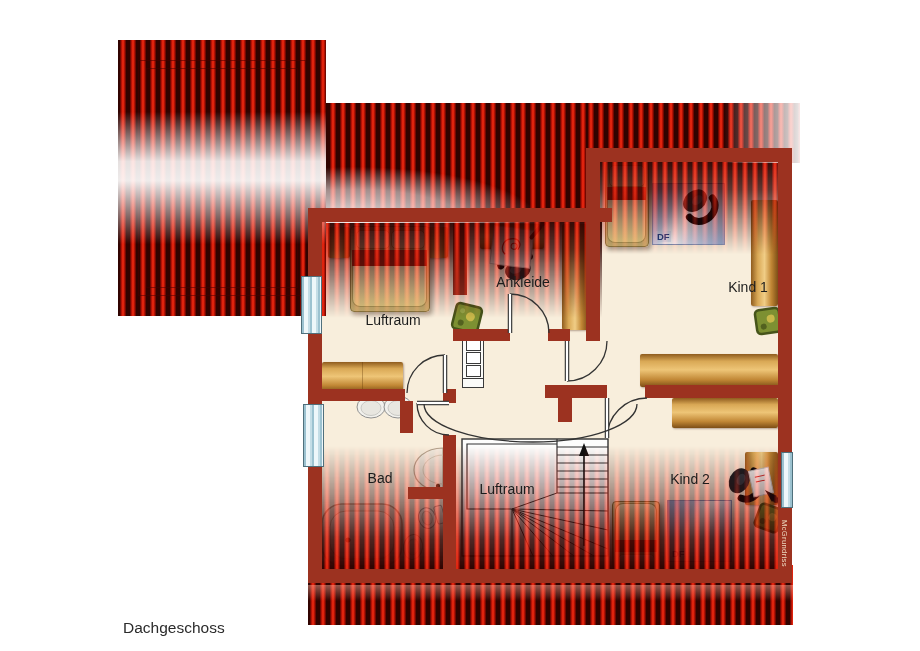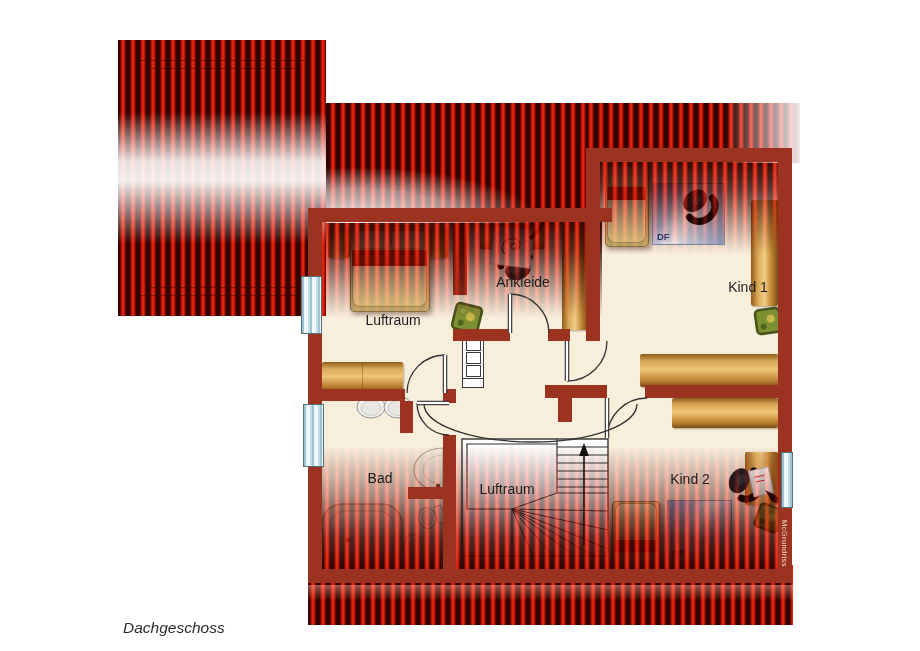--- a/index.html
+++ b/index.html
@@ -287,14 +287,14 @@
 
   <div class="label" style="left:393px;top:320px;">Luftraum</div>
   <div class="label" style="left:523px;top:282px;">Ankleide</div>
   <div class="label" style="left:704px;top:287px;margin-left:44px;">Kind 1</div>
   <div class="label" style="left:690px;top:479px;">Kind 2</div>
   <div class="label" style="left:380px;top:478px;">Bad</div>
   <div class="label" style="left:507px;top:489px;">Luftraum</div>
 
   <div class="watermark" style="left:780px;top:520px;">McGrundriss</div>
 
-  <div class="floorlabel" style="left:123px;top:619px;font-style:italic;">Dachgeschoss</div>
+  <div class="floorlabel" style="left:123px;top:619px;">Dachgeschoss</div>
 </div>
 
 </body></html>

